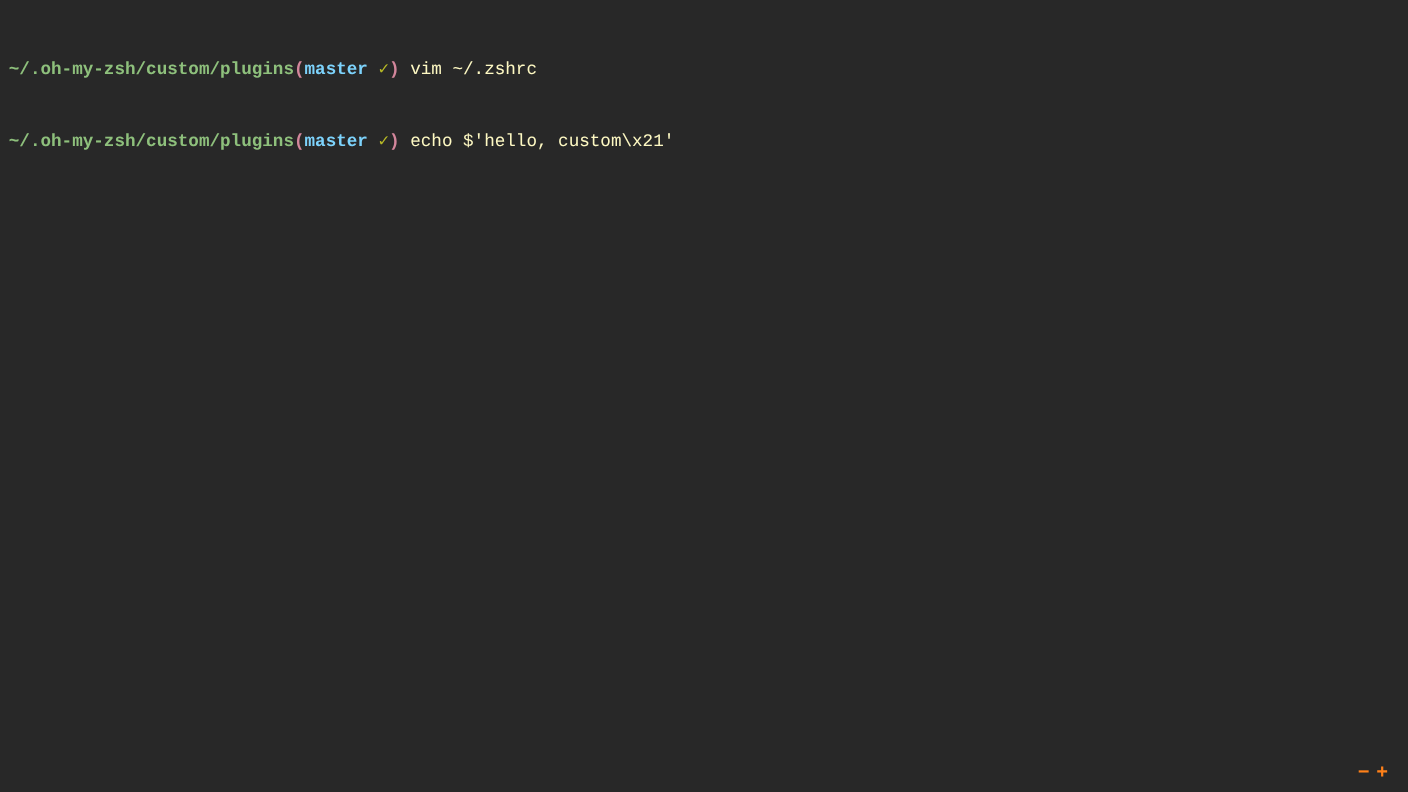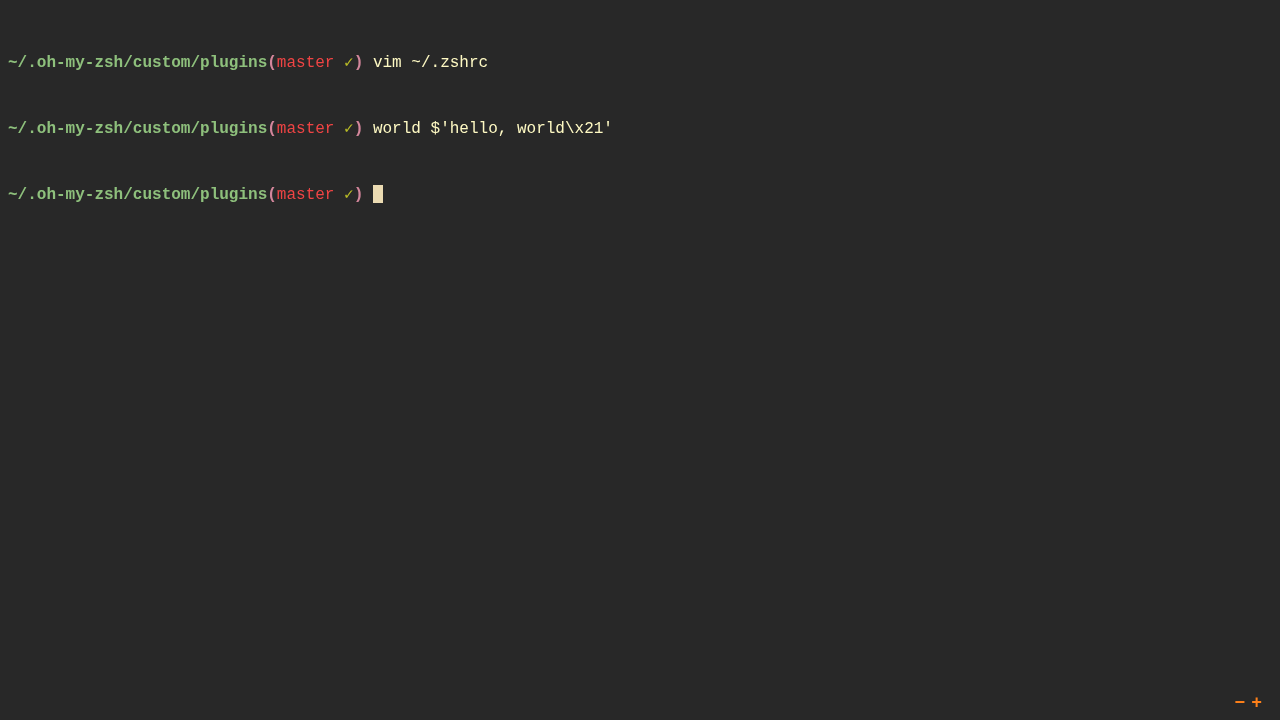--- a/index.html
+++ b/index.html
@@ -28,22 +28,22 @@
     .path {
       color: #8ec07c;
       font-weight: bold;
       margin-top: 27px;
     }
     .paren {
       color: #d3869b;
       font-weight: bold;
     }
     .branch {
-      color: #ef4444;
-      font-weight: normal;
+      color: #7dd3fc;
+      font-weight: bold;
     }
     .check {
       color: #b8bb26;
       font-weight: bold;
     }
     .cmd {
       color: #fef9c3;
     }
     .output {
       color: #d5c4a1;
@@ -67,19 +67,18 @@
     }
     .controls span {
       cursor: pointer;
     }
   </style>
 </head>
 <body>
 
 <div class="terminal">
   <div class="line"><span class="path">~/.oh-my-zsh/custom/plugins</span><span class="paren">(</span><span class="branch">master</span><span class="check"> ✓</span><span class="paren">)</span><span class="cmd"> vim ~/.zshrc</span></div>
-  <div class="line"><span class="path">~/.oh-my-zsh/custom/plugins</span><span class="paren">(</span><span class="branch">master</span><span class="check"> ✓</span><span class="paren">)</span><span class="cmd"> world $'hello, world\x21'</span></div>
-  <div class="line"><span class="path">~/.oh-my-zsh/custom/plugins</span><span class="paren">(</span><span class="branch">master</span><span class="check"> ✓</span><span class="paren">)</span><span class="cmd"> </span><span class="cursor"></span></div>
+  <div class="line"><span class="path">~/.oh-my-zsh/custom/plugins</span><span class="paren">(</span><span class="branch">master</span><span class="check"> ✓</span><span class="paren">)</span><span class="cmd"> echo $'hello, custom\x21'</span></div>
 </div>
 
 <div class="controls">
   <span>−</span><span>+</span>
 </div>
 
 </body></html>

